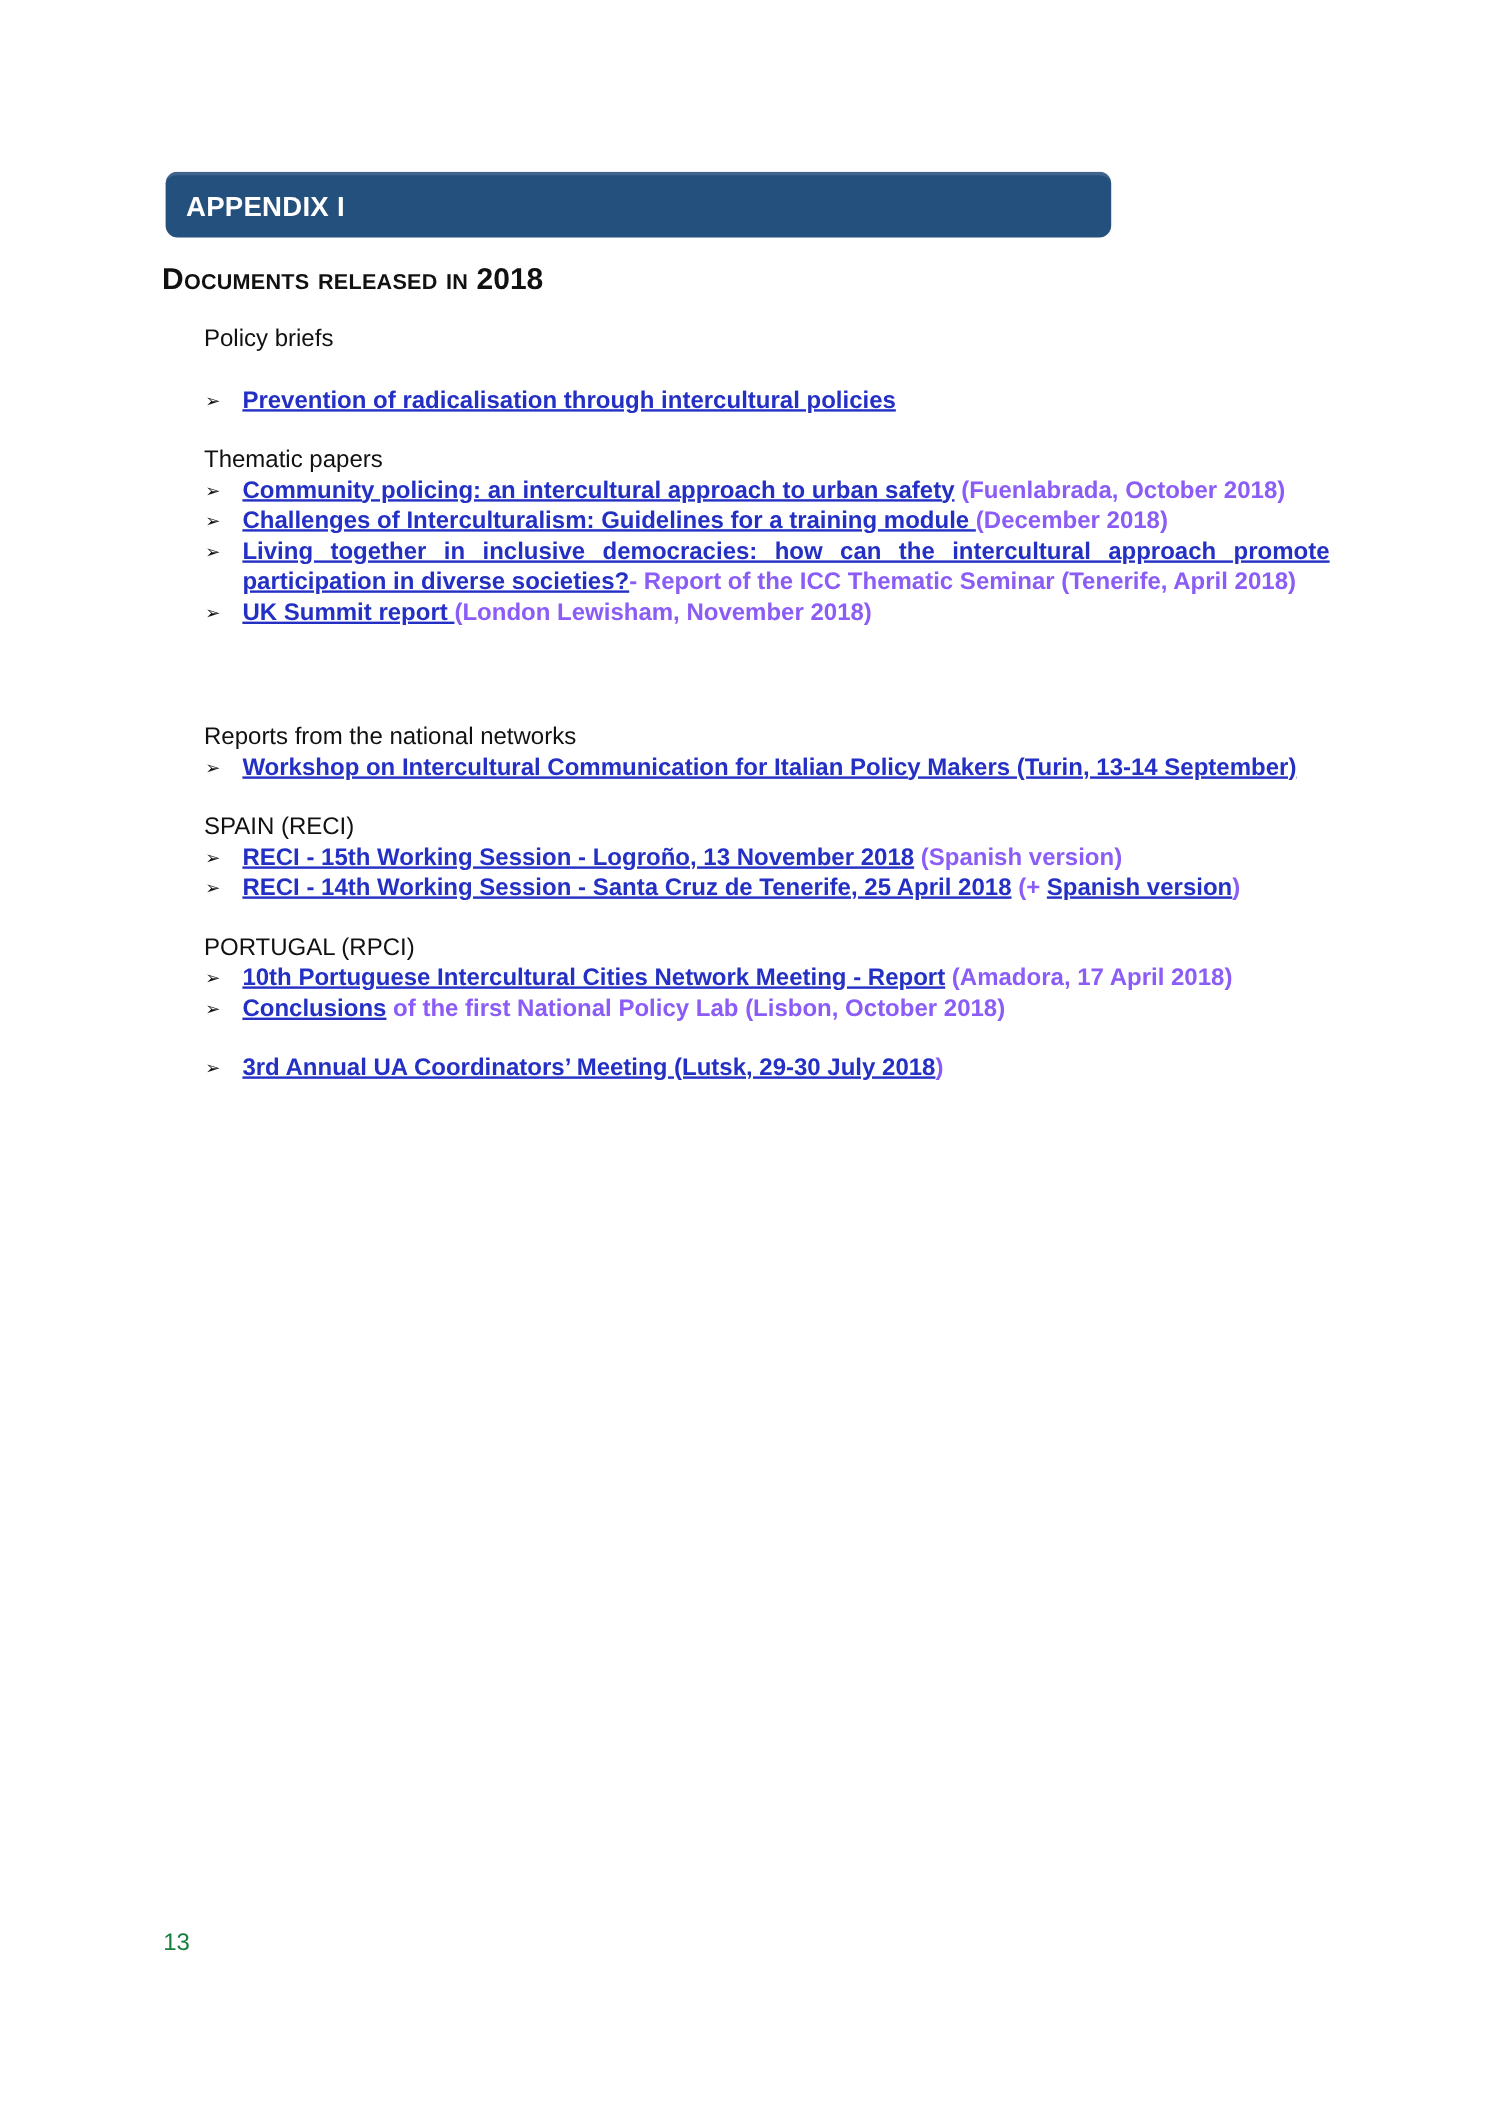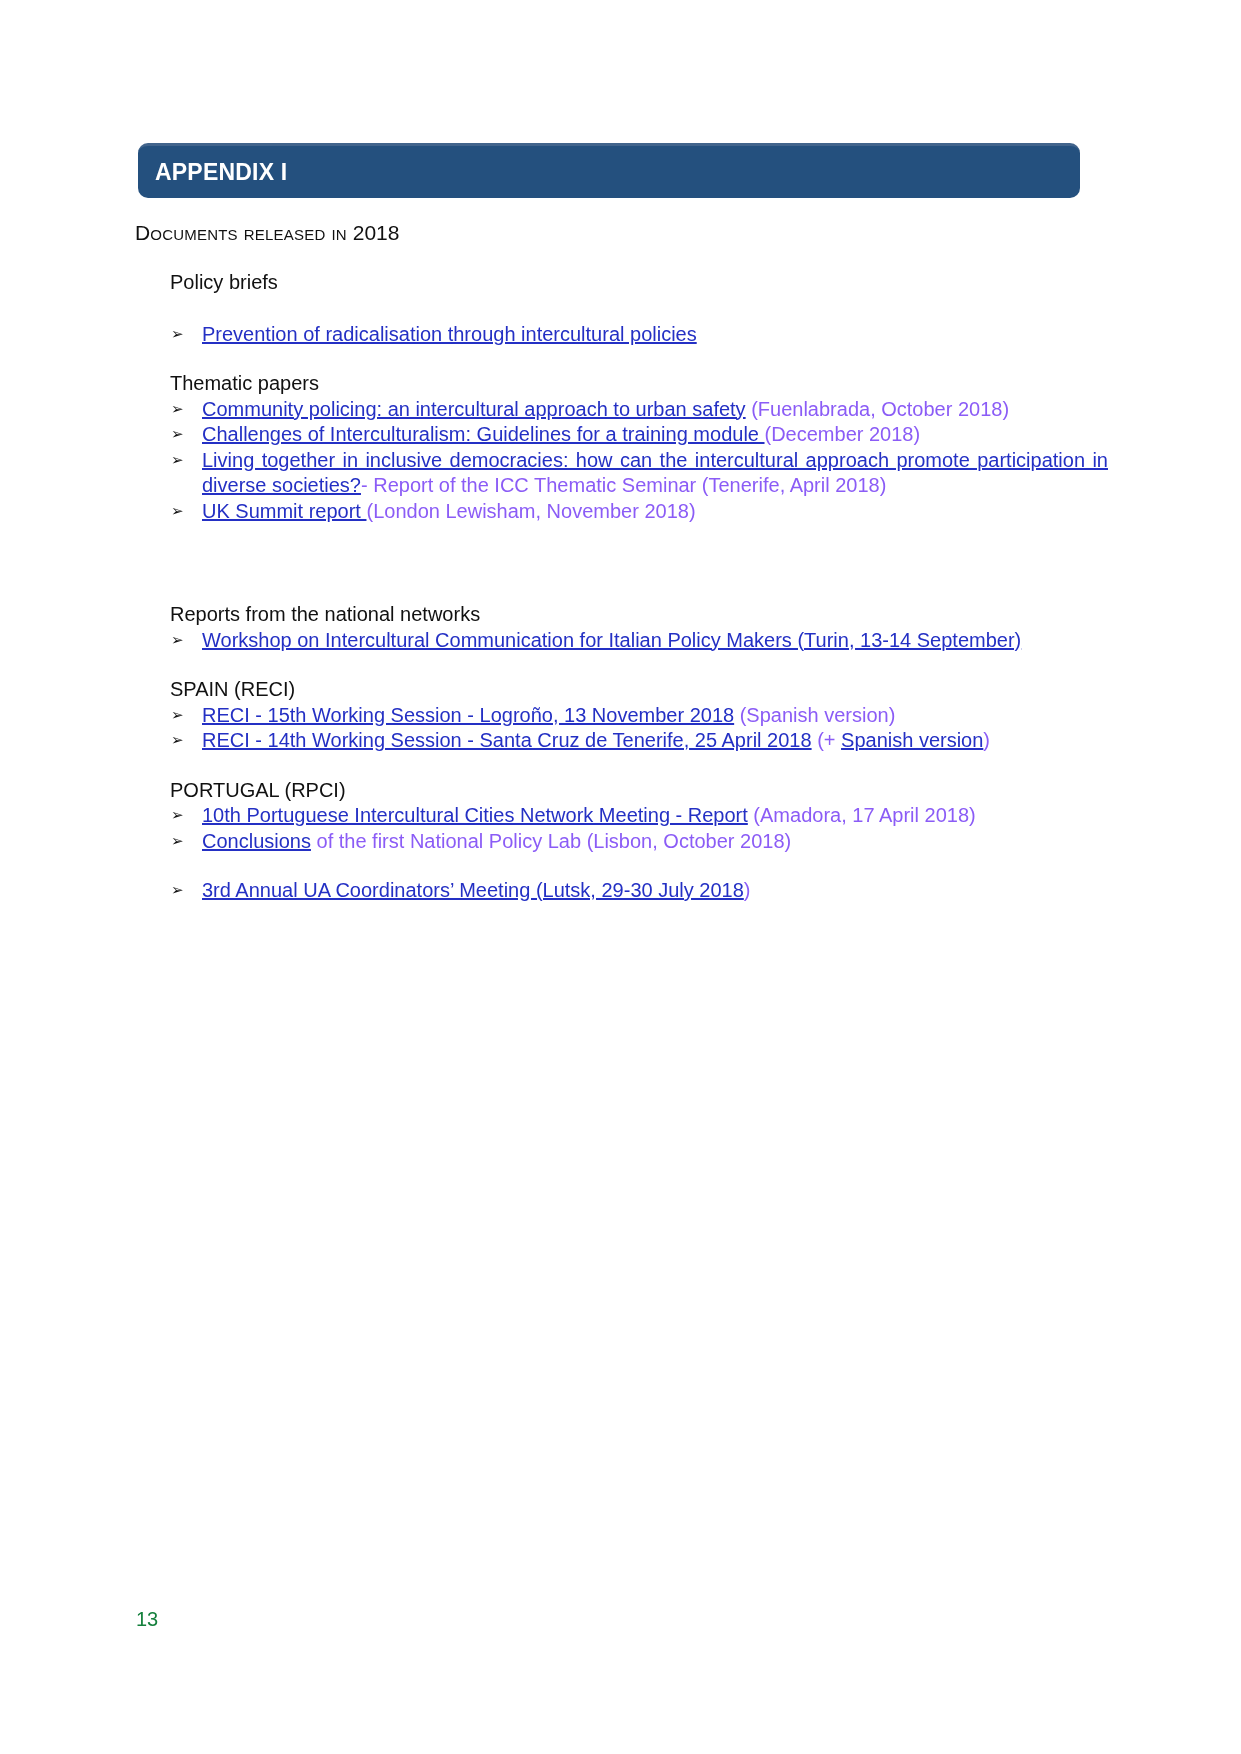--- a/index.html
+++ b/index.html
@@ -6,36 +6,36 @@
   .page{
     position:relative;
     width:1241px;height:1754px;
     background:#ffffff;
     color:#111111;
     font-family:"Liberation Sans", sans-serif;
     overflow:hidden;
   }
   .appendix-bar{
     position:absolute;left:138px;top:143px;
-    width:942px;height:55px;
+    width:788px;height:55px;
     background:var(--bar-bg,#24507e);
     border-top:3px solid var(--bar-highlight,#42648c);
     border-radius:10px;
     box-sizing:border-box;
     display:flex;align-items:center;
   }
   .appendix-title{
     color:#ffffff;font-weight:bold;font-size:23px;
     padding-left:17px;letter-spacing:0.2px;
   }
   .content{
     position:absolute;left:135px;top:220px;width:973px;
   }
   .docs-heading{
-    font-weight:normal;font-size:21px;line-height:26px;color:#111;
+    font-weight:bold;font-size:25px;line-height:26px;color:#111;
   }
   .docs-heading .sc{font-variant:small-caps;letter-spacing:0.2px;}
   .sections{margin-left:35px;}
   .section{margin-top:24px;}
   .section-italy{margin-top:78px;}
   .sec-title{
     font-weight:normal;font-size:20px;line-height:25.5px;color:#111;
   }
   .section-policy-briefs .items{margin-top:26px;}
   .bullet-item{
@@ -46,20 +46,21 @@
     flex:0 0 31px;
     font-family:"DejaVu Sans", sans-serif;
     font-size:15px;line-height:25.5px;
     padding-left:1px;
     color:#111;
   }
   .item-text{
     flex:1;
     text-align:justify;
     text-align-last:left;
+    font-weight:bold;
     -moz-text-align-last:left;
   }
   .doc-link{
     color:var(--link,#2430c4);
     text-decoration:underline;
     cursor:pointer;
   }
   .plain{color:#8b5cf6;margin-top:15px;}
   .page-number{
     position:absolute;left:136px;top:1608px;

